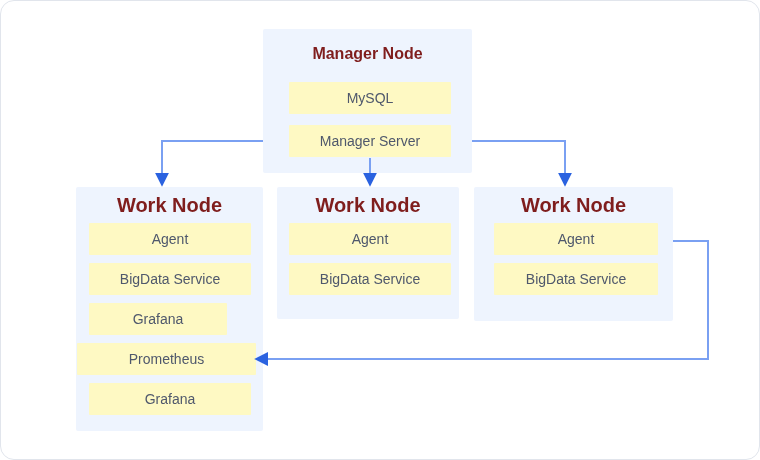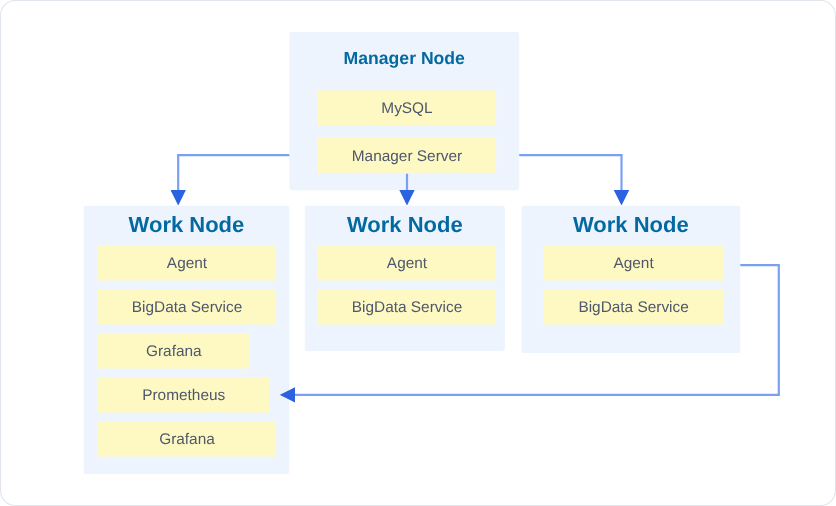--- a/index.html
+++ b/index.html
@@ -21,21 +21,21 @@
   .panel {
     position: absolute;
     background: #EEF4FE;
     border-radius: 2px;
   }
   .panel-title {
     position: absolute;
     left: 0;
     width: 100%;
     text-align: center;
-    color: #0369a1;
+    color: #7f1d1d;
     font-weight: bold;
   }
   .manager-title { top: 16px; font-size: 16px; }
   .work-title    { top: 7px;  font-size: 20px; }
   .svc-box {
     position: absolute;
     height: 32px;
     line-height: 32px;
     text-align: center;
     background: #fef9c3;
@@ -66,21 +66,21 @@
     <div class="panel-title manager-title">Manager Node</div>
     <div class="svc-box" style="left:26px; top:53px; width:162px;">MySQL</div>
     <div class="svc-box" style="left:26px; top:96px; width:162px;">Manager Server</div>
   </div>
 
   <div class="panel" style="left:75px; top:186px; width:187px; height:244px;">
     <div class="panel-title work-title">Work Node</div>
     <div class="svc-box" style="left:13px; top:36px; width:162px;">Agent</div>
     <div class="svc-box" style="left:13px; top:76px; width:162px;">BigData Service</div>
     <div class="svc-box" style="left:13px; top:116px; width:138px;">Grafana</div>
-    <div class="svc-box" style="left:13px; top:156px; width:156px;text-align:center;">Prometheus</div>
+    <div class="svc-box" style="left:1px; top:156px; width:179px;text-align:center;">Prometheus</div>
     <div class="svc-box" style="left:13px; top:196px; width:162px;">Grafana</div>
   </div>
 
   <div class="panel" style="left:276px; top:186px; width:182px; height:132px;">
     <div class="panel-title work-title">Work Node</div>
     <div class="svc-box" style="left:12px; top:36px; width:162px;">Agent</div>
     <div class="svc-box" style="left:12px; top:76px; width:162px;">BigData Service</div>
   </div>
 
   <div class="panel" style="left:473px; top:186px; width:199px; height:134px;">

